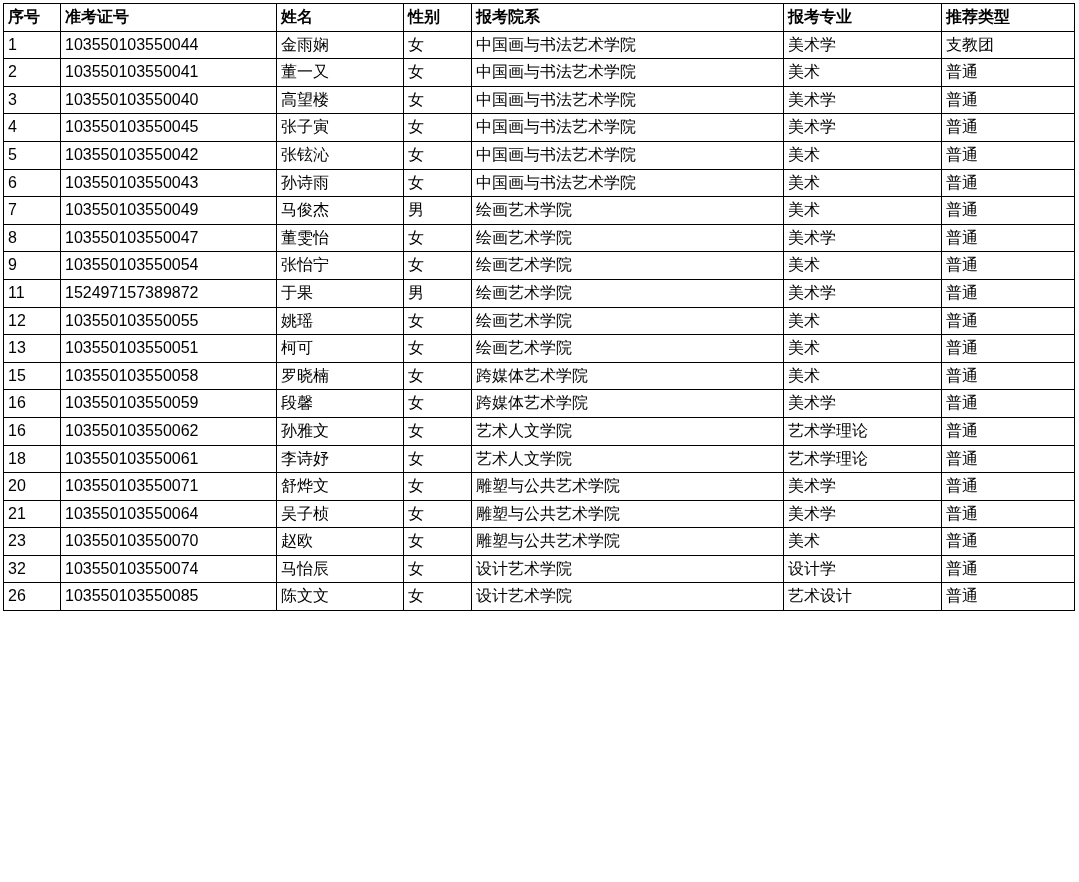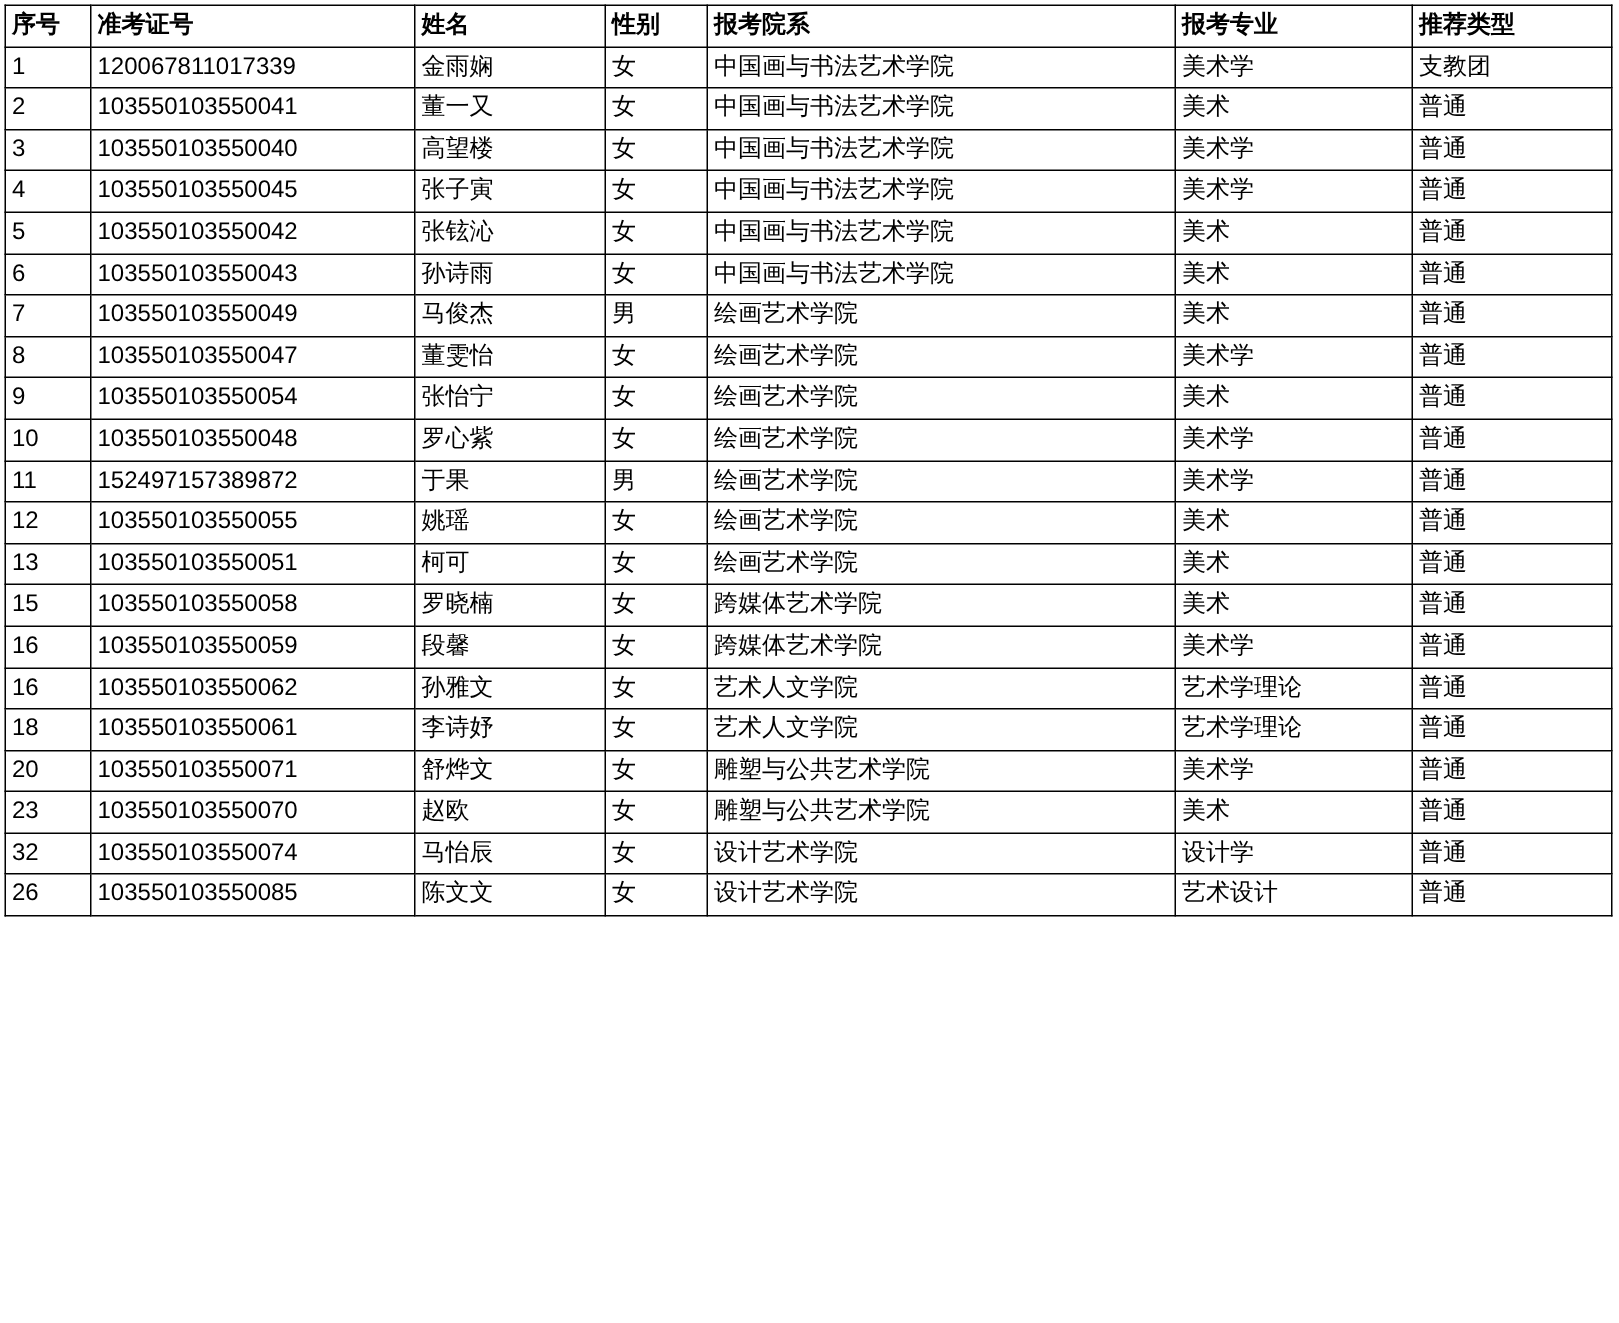--- a/index.html
+++ b/index.html
@@ -75,21 +75,21 @@
         <th>姓名</th>
         <th>性别</th>
         <th>报考院系</th>
         <th>报考专业</th>
         <th>推荐类型</th>
       </tr>
     </thead>
     <tbody id="roster-body">
         <tr>
           <td class="num-cell">1</td>
-          <td class="num-cell">120067811017339</td>
+          <td class="num-cell">103550103550044</td>
           <td>金雨娴</td>
           <td>女</td>
           <td>中国画与书法艺术学院</td>
           <td>美术学</td>
           <td>支教团</td>
         </tr>
         <tr>
           <td class="num-cell">2</td>
           <td class="num-cell">103550103550041</td>
           <td>董一又</td>
@@ -155,29 +155,20 @@
         <tr>
           <td class="num-cell">9</td>
           <td class="num-cell">103550103550054</td>
           <td>张怡宁</td>
           <td>女</td>
           <td>绘画艺术学院</td>
           <td>美术</td>
           <td>普通</td>
         </tr>
         <tr>
-          <td class="num-cell">10</td>
-          <td class="num-cell">103550103550048</td>
-          <td>罗心紫</td>
-          <td>女</td>
-          <td>绘画艺术学院</td>
-          <td>美术学</td>
-          <td>普通</td>
-        </tr>
-        <tr>
           <td class="num-cell">11</td>
           <td class="num-cell">152497157389872</td>
           <td>于果</td>
           <td>男</td>
           <td>绘画艺术学院</td>
           <td>美术学</td>
           <td>普通</td>
         </tr>
         <tr>
           <td class="num-cell">12</td>
@@ -230,20 +221,29 @@
           <td>李诗妤</td>
           <td>女</td>
           <td>艺术人文学院</td>
           <td>艺术学理论</td>
           <td>普通</td>
         </tr>
         <tr>
           <td class="num-cell">20</td>
           <td class="num-cell">103550103550071</td>
           <td>舒烨文</td>
+          <td>女</td>
+          <td>雕塑与公共艺术学院</td>
+          <td>美术学</td>
+          <td>普通</td>
+        </tr>
+        <tr>
+          <td class="num-cell">21</td>
+          <td class="num-cell">103550103550064</td>
+          <td>吴子桢</td>
           <td>女</td>
           <td>雕塑与公共艺术学院</td>
           <td>美术学</td>
           <td>普通</td>
         </tr>
         <tr>
           <td class="num-cell">23</td>
           <td class="num-cell">103550103550070</td>
           <td>赵欧</td>
           <td>女</td>

